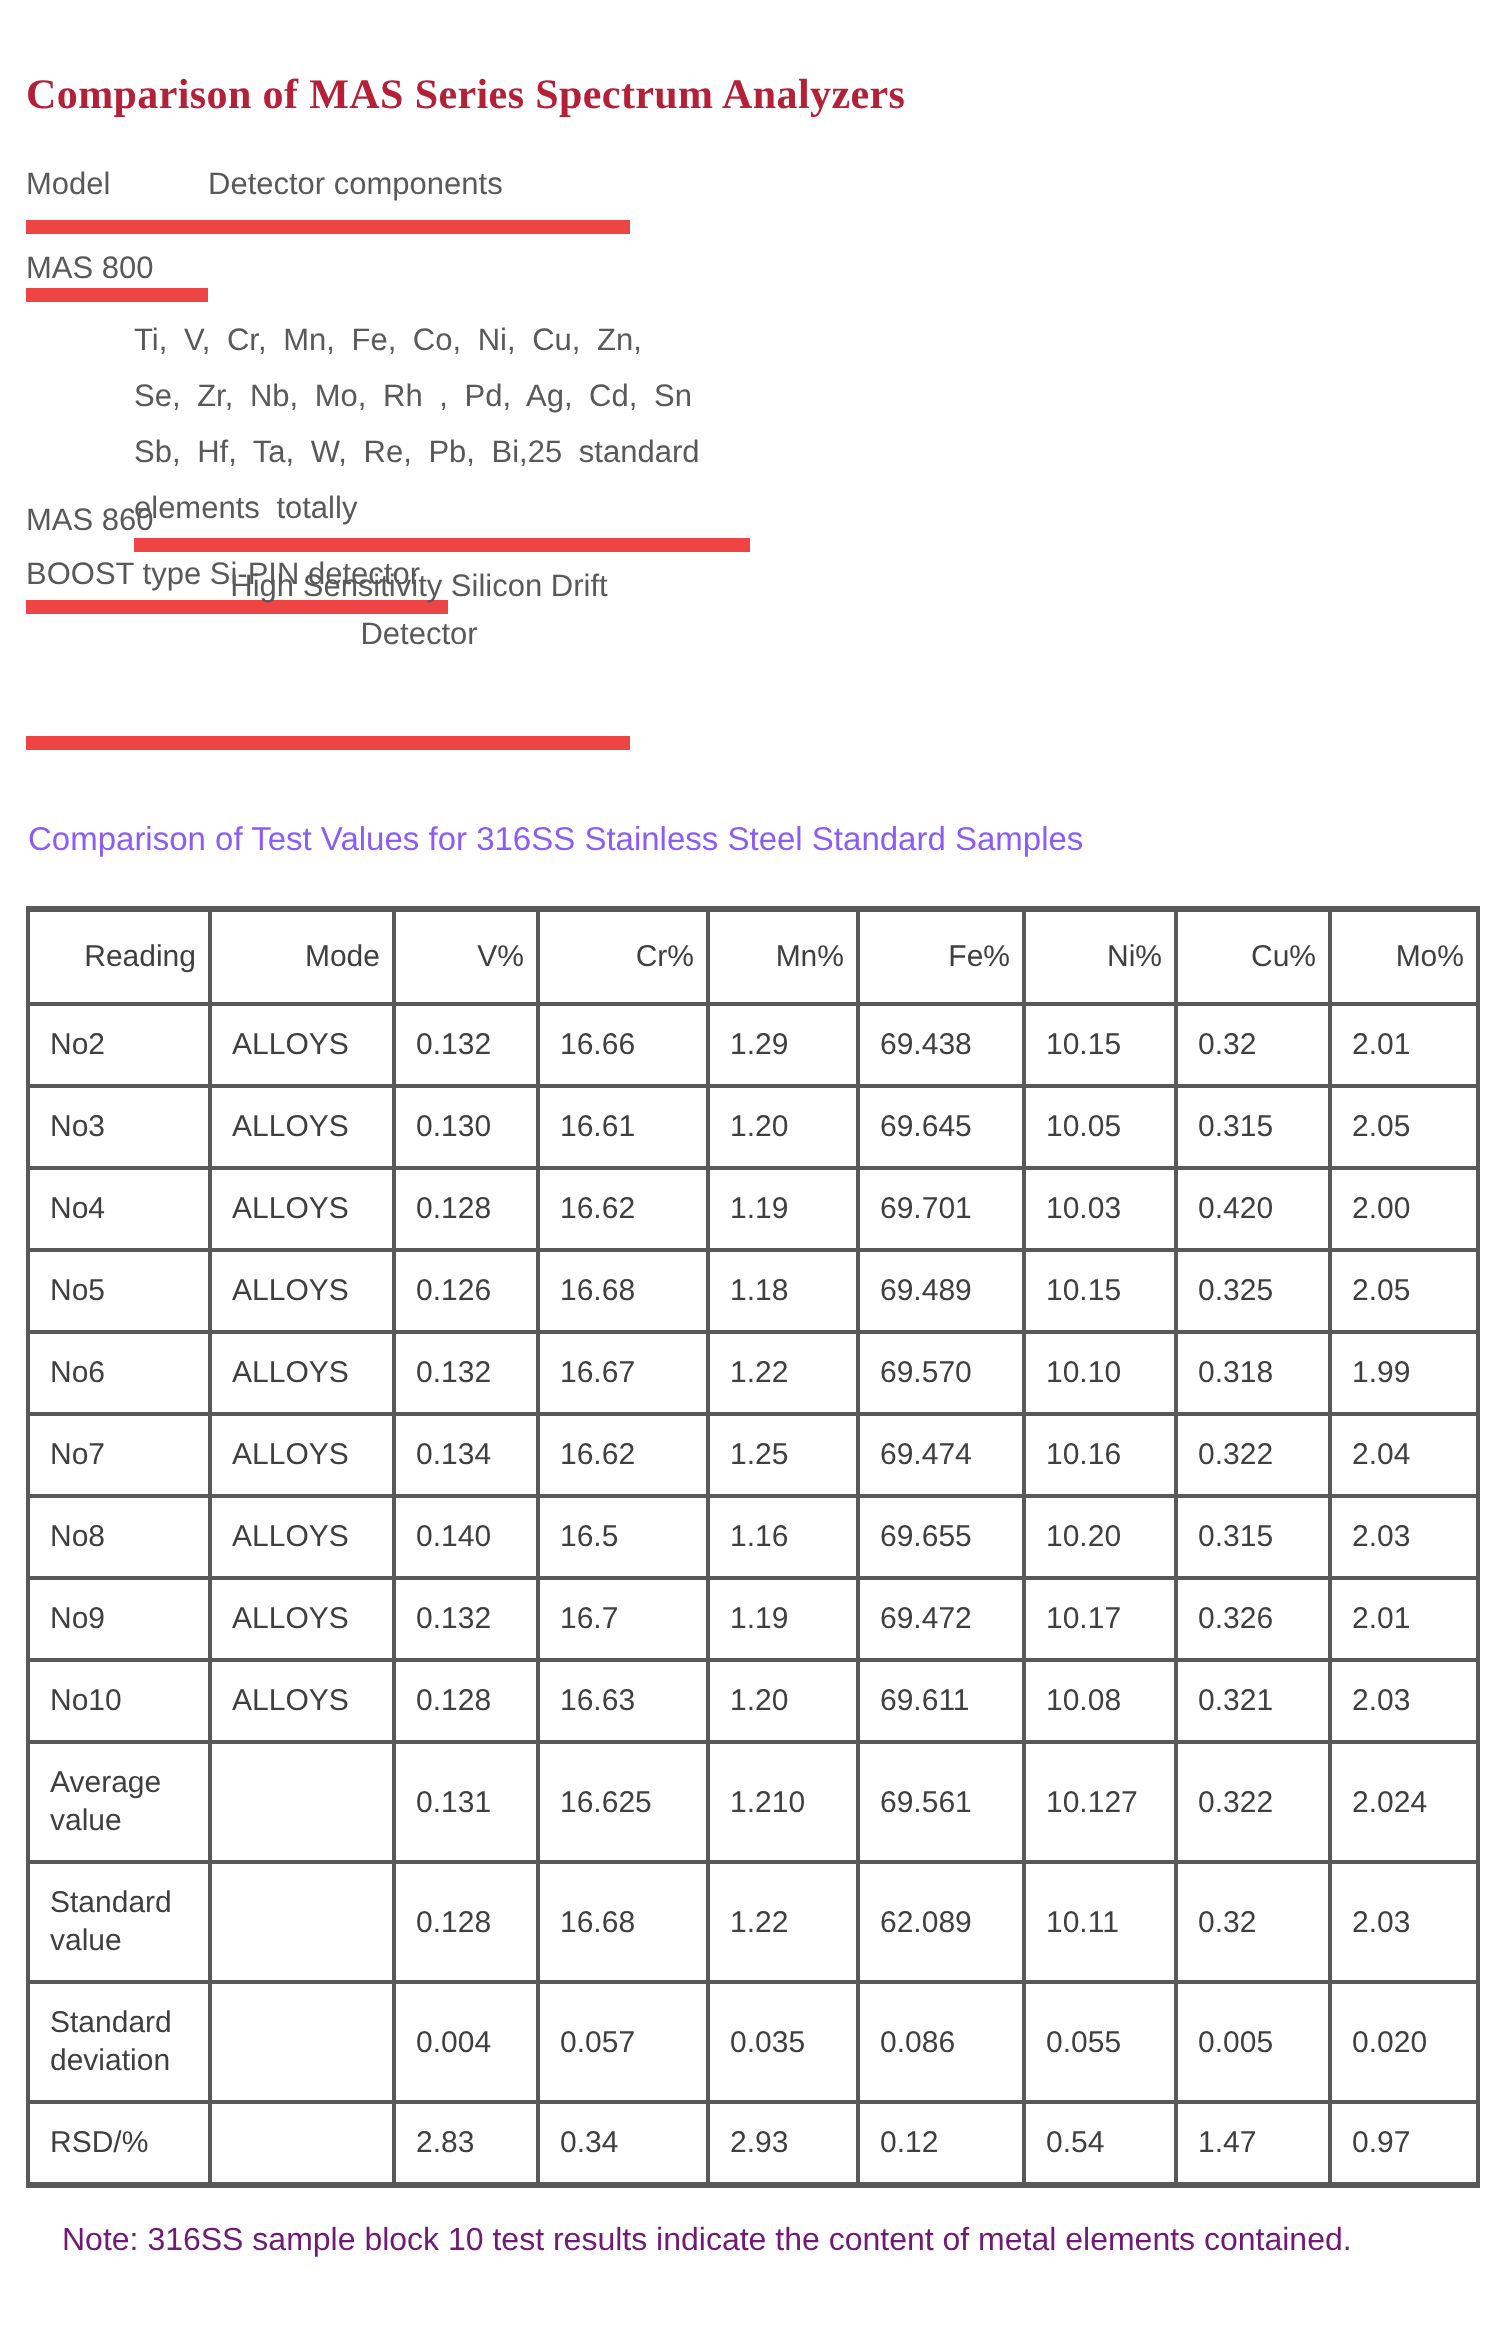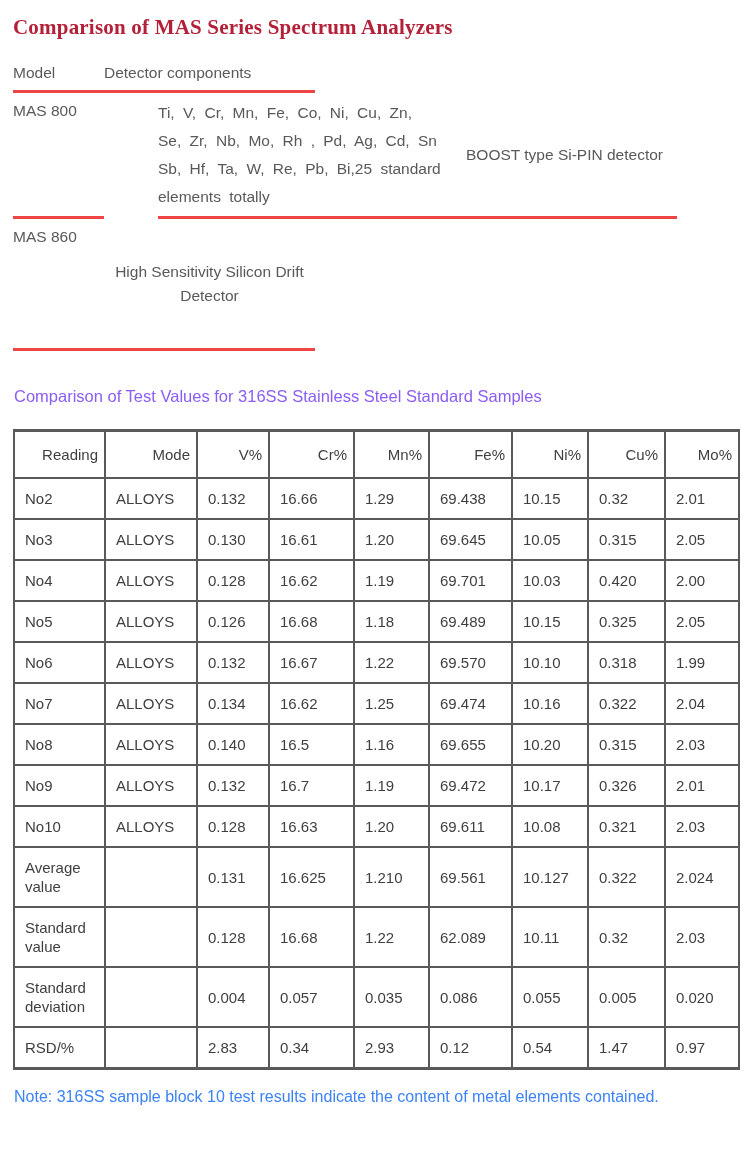--- a/index.html
+++ b/index.html
@@ -6,63 +6,63 @@
   html, body { margin: 0; padding: 0; background: #ffffff; }
   body {
     width: 750px;
     font-family: "Liberation Sans", sans-serif;
     -webkit-font-smoothing: antialiased;
   }
   .page {
     position: relative;
     width: 750px;
     height: 1165px;
-    padding: 15px 13px 0 13px;
+    padding: 35px 13px 0 13px;
     background: #ffffff;
     overflow: hidden;
   }
 
   
   .page-title {
     font-family: "Liberation Serif", serif;
     font-weight: bold;
     font-size: 21px;
     color: #b42038;
     margin: 0;
     letter-spacing: 0.2px;
   }
 
   
   .spec-table { margin-top: 24px; }
   .spec-row { display: flex; align-items: stretch; }
   .spec-cell {
     color: #595959;
     font-size: 15.5px;
-    border-bottom: 3px solid #ef4444;
+    border-bottom: 7px solid #ef4444;
   }
   .cell-model    { width: 91px; }
   .cell-analysis { width: 308px; margin-left: 54px; }
   .cell-detector { width: 211px; }
 
   .spec-header .spec-cell { padding-bottom: 8px; }
 
   .spec-row.body-row .cell-model { padding-top: 9px; }
   .spec-row.body-row .cell-analysis {
     padding-top: 6px;
     line-height: 28px;
     word-spacing: 4px;
     white-space: pre-line;
   }
   .spec-row.body-row .cell-detector {
     display: flex;
     align-items: center;
     line-height: 24px;
     text-align: center;
   }
-  .spec-row.row-mas800 { height: 126px; }
+  .spec-row.row-mas800 { height: 126px; flex-direction: column; }
   .spec-row.row-mas860 { height: 132px; }
 
   
   .section-subtitle {
     margin: 36px 0 0 1px;
     font-size: 16.5px;
     font-weight: normal;
     color: #8b5cf6;
   }
 
@@ -94,23 +94,23 @@
   .col-v       { width: 72px; }
   .col-cr      { width: 85px; }
   .col-mn      { width: 75px; }
   .col-fe      { width: 83px; }
   .col-ni      { width: 76px; }
   .col-cu      { width: 77px; }
   .col-mo      { width: 74px; }
 
   
   .footnote {
-    margin: 18px 0 0 1px;
+    margin: 18px 0 0 18px;
     font-size: 16px;
-    color: #3b82f6;
+    color: #701a75;
   }
 </style>
 </head>
 <body>
 
 <div class="page">
 
   <h1 class="page-title">Comparison of MAS Series Spectrum Analyzers</h1>
 
   <div class="spec-table">

